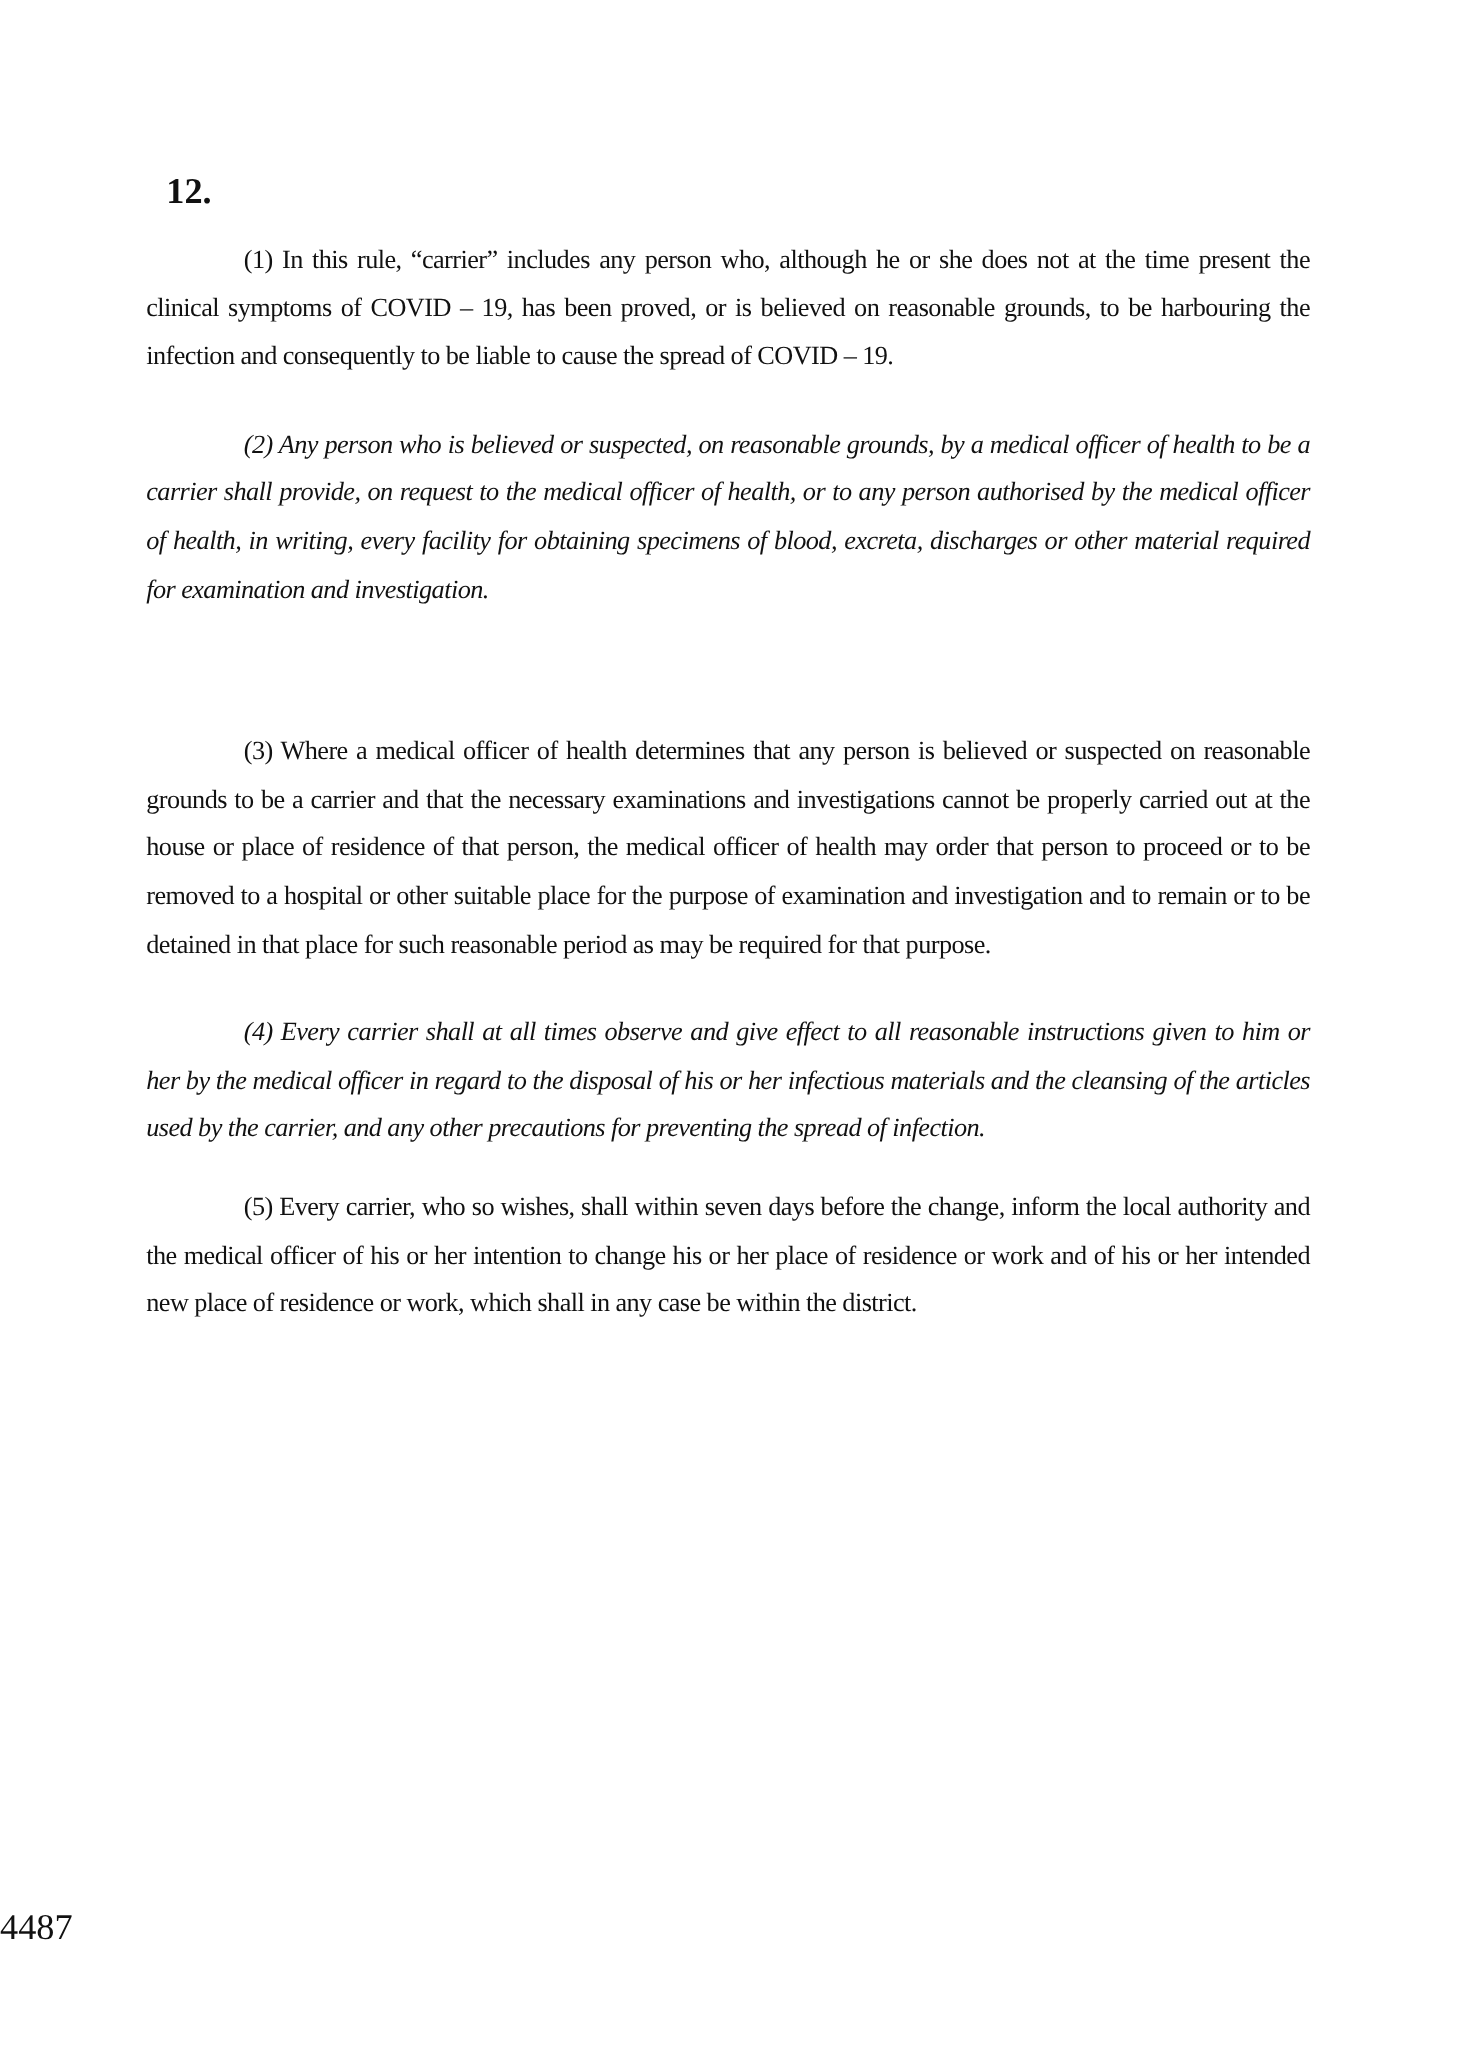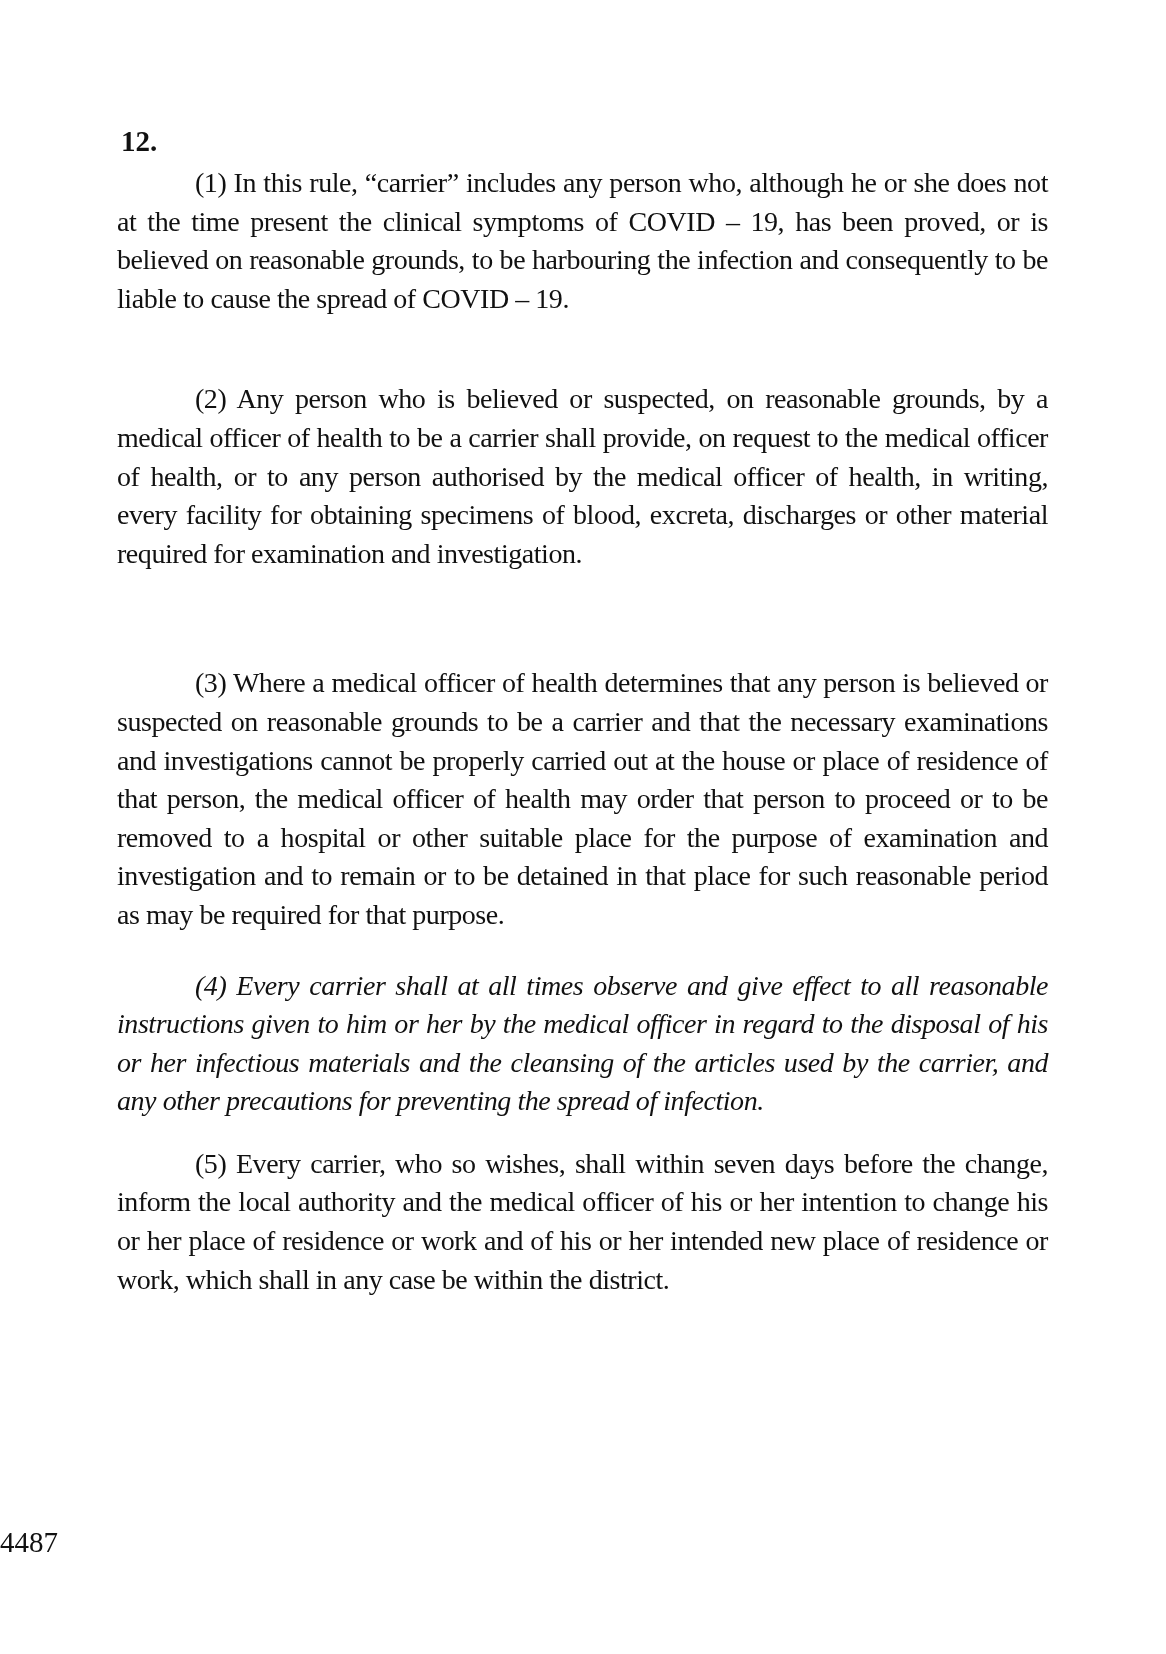--- a/index.html
+++ b/index.html
@@ -18,38 +18,38 @@
     .page {
       position: absolute;
       left: 117px;
       top: 118px;
       width: 931px;
     }
     .heading {
       font-weight: bold;
       font-size: 29px;
       line-height: 38px;
-      margin: 4px;
+      margin: 16px;
       display: flex;
     }
     .heading-num {
       width: 80px;
       display: inline-block;
     }
     .para {
-      font-size: 28px;
+      font-size: 21px;
       line-height: 38.6px;
       text-align: justify;
       text-indent: 78px;
       margin: 0;
       letter-spacing: -0.45px;
       word-spacing: 0px;
     }
     .para-1 { margin-top: 0; }
-    .para-2 { margin-top: 62px; }
+    .para-2 { margin-top: 32px; font-style: italic; }
     .para-3 { margin-top: 91px; }
     .para-4 { margin-top: 32px; font-style: italic; }
     .para-5 { margin-top: 24px; }
     .page-number {
       position: absolute;
       left: 0;
       width: 1166px;
       top: 1525px;
       text-align: left;
       font-size: 29px;

